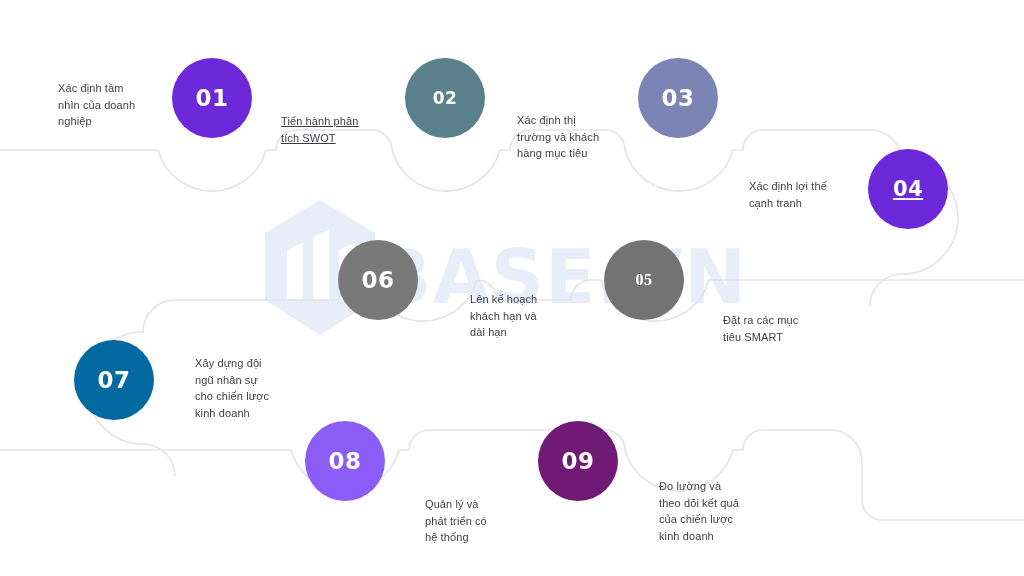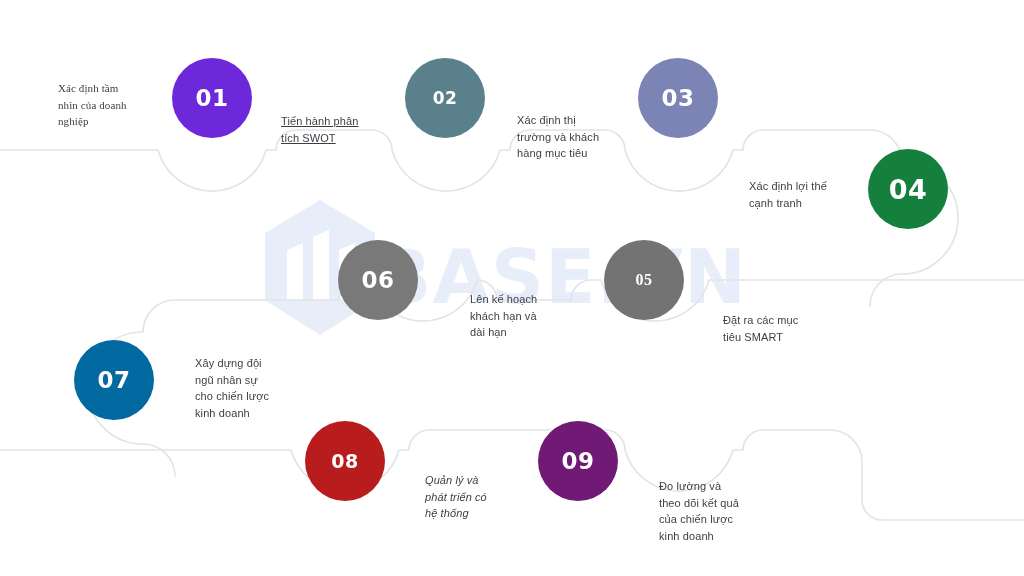--- a/index.html
+++ b/index.html
@@ -133,37 +133,37 @@
                L 830,430
                A 32,32 0 0 1 862,462
                L 862,500
                A 20,20 0 0 0 882,520
                L 1028,520"></path>
     </g>
   </svg>
 
   <div class="node">
     <div class="node-circle" style="left: 172px; top: 58px; width: 80px; height: 80px; background: #6d28d9; font-size: 23px;">01</div>
-    <div class="node-label" style="left: 58px; top: 80px; width: 110px; font-family: Liberation Serif, serif;">Xác định tầm
+    <div class="node-label" style="left: 58px; top: 80px; width: 110px;">Xác định tầm
 nhìn của doanh
 nghiệp</div>
   </div>
   <div class="node">
     <div class="node-circle" style="left: 405px; top: 58px; width: 80px; height: 80px; background: rgb(90, 128, 140); font-size: 17px;">02</div>
     <div class="node-label" style="left: 281px; top: 113px; width: 112px; text-decoration: underline;">Tiến hành phân
 tích SWOT</div>
   </div>
   <div class="node">
     <div class="node-circle" style="left: 638px; top: 58px; width: 80px; height: 80px; background: rgb(124, 131, 181); font-size: 23px;">03</div>
     <div class="node-label" style="left: 517px; top: 112px; width: 112px;">Xác định thị
 trường và khách
 hàng mục tiêu</div>
   </div>
   <div class="node">
-    <div class="node-circle" style="left: 868px; top: 149px; width: 80px; height: 80px; background: #15803d; font-size: 27px;">04</div>
+    <div class="node-circle" style="left: 868px; top: 149px; width: 80px; height: 80px; background: #6d28d9; font-size: 21px; text-decoration: underline;">04</div>
     <div class="node-label" style="left: 749px; top: 178px; width: 112px;">Xác định lợi thế
 cạnh tranh</div>
   </div>
   <div class="node">
     <div class="node-circle" style="left: 604px; top: 240px; width: 80px; height: 80px; background: #737373; font-size: 16px; font-family: Liberation Serif, serif;">05</div>
     <div class="node-label" style="left: 723px; top: 312px; width: 112px;">Đặt ra các mục
 tiêu SMART</div>
   </div>
   <div class="node">
     <div class="node-circle" style="left: 338px; top: 240px; width: 80px; height: 80px; background: rgb(121, 121, 121); font-size: 23px;">06</div>
@@ -172,22 +172,22 @@
 dài hạn</div>
   </div>
   <div class="node">
     <div class="node-circle" style="left: 74px; top: 340px; width: 80px; height: 80px; background: #0369a1; font-size: 23px;">07</div>
     <div class="node-label" style="left: 195px; top: 355px; width: 112px;">Xây dựng đội
 ngũ nhân sự
 cho chiến lược
 kinh doanh</div>
   </div>
   <div class="node">
-    <div class="node-circle" style="left: 305px; top: 421px; width: 80px; height: 80px; background: #b91c1c; font-size: 19px;">08</div>
-    <div class="node-label" style="left: 425px; top: 472px; width: 110px; font-style: italic;">Quản lý và
+    <div class="node-circle" style="left: 305px; top: 421px; width: 80px; height: 80px; background: #8b5cf6; font-size: 23px;">08</div>
+    <div class="node-label" style="left: 425px; top: 496px; width: 110px;">Quản lý và
 phát triển có
 hệ thống</div>
   </div>
   <div class="node">
     <div class="node-circle" style="left: 538px; top: 421px; width: 80px; height: 80px; background: #701a75; font-size: 23px;">09</div>
     <div class="node-label" style="left: 659px; top: 478px; width: 114px;">Đo lường và
 theo dõi kết quả
 của chiến lược
 kinh doanh</div>
   </div>

